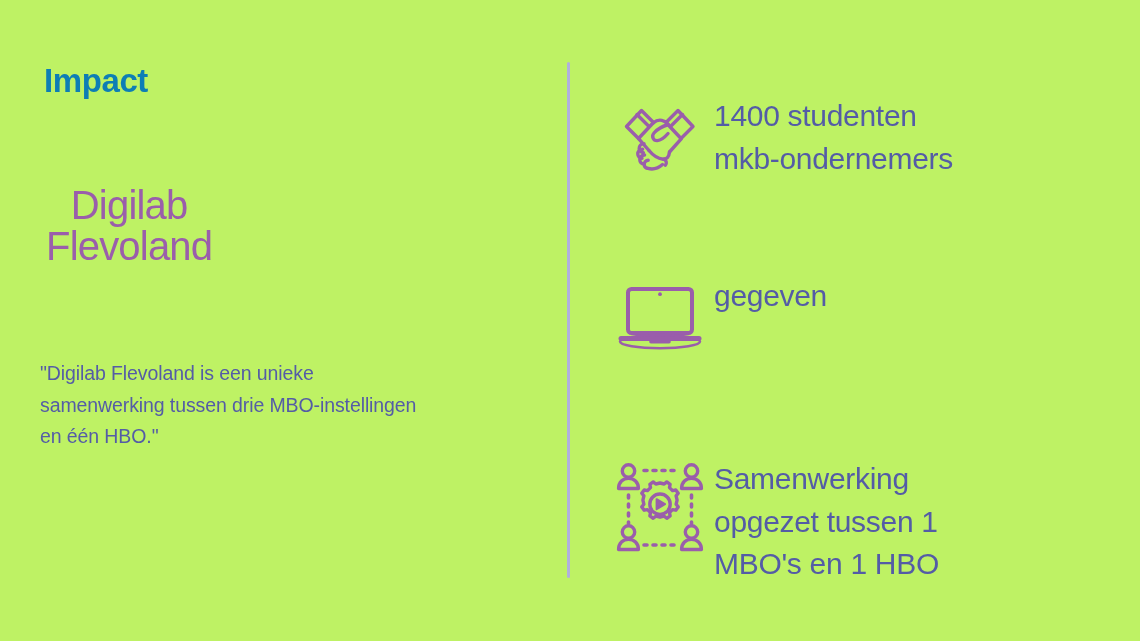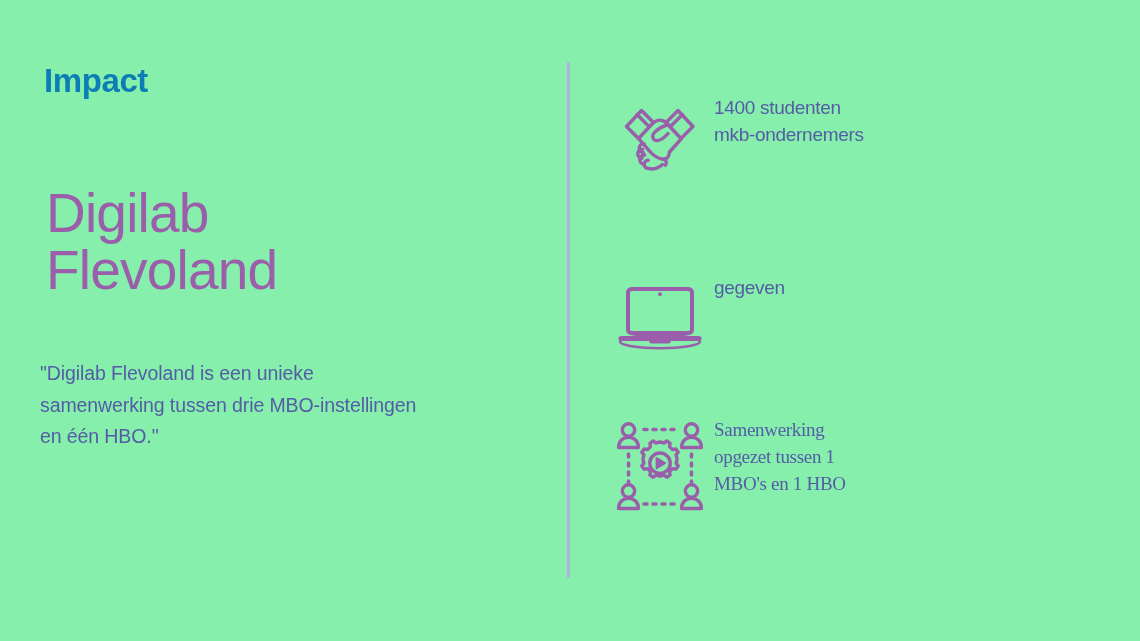--- a/index.html
+++ b/index.html
@@ -5,21 +5,21 @@
   * { margin:0; padding:0; box-sizing:border-box; }
   html, body {
     width:1140px; height:641px;
     background:#ffffff;
     font-family:"Liberation Sans", sans-serif;
     overflow:hidden;
   }
   #slide {
     position:relative;
     width:1140px; height:641px;
-    background:#86efac;
+    background:#bef264;
   }
 
   
   #left-col {
     position:absolute;
     left:44px; top:0;
     width:500px; height:641px;
   }
   #impact-heading {
     position:absolute;
@@ -27,25 +27,26 @@
     font-size:33px;
     font-weight:bold;
     letter-spacing:-0.4px;
     color:#0d7eb5;
     line-height:1.1;
     white-space:nowrap;
   }
   #main-title {
     position:absolute;
     left:2px; top:185px;
-    font-size:55px;
+    font-size:40px;
     font-weight:300;
     color:#9a5eab;
     line-height:1.03;
     letter-spacing:-0.8px;
+    text-align:center;
   }
   #main-title .title-line { display:block; white-space:nowrap; }
 
   #quote-block {
     position:absolute;
     left:-4px; top:358px;
     width:500px;
     font-size:19.5px;
     font-weight:400;
     color:#545ca6;
@@ -71,36 +72,36 @@
   }
   .stat-row {
     position:absolute;
     left:0;
     width:530px;
     display:flex;
     align-items:flex-start;
   }
   #stat-row-0 { top:95px; }
   #stat-row-1 { top:275px; }
-  #stat-row-2 { top:417px;font-family:Liberation Serif, serif; }
+  #stat-row-2 { top:458px; }
 
   .stat-icon {
     flex:0 0 auto;
     width:100px;
     display:flex;
     align-items:flex-start;
     justify-content:center;
     padding-top:4px;
   }
   #stat-row-1 .stat-icon { padding-top:8px; }
   #stat-row-2 .stat-icon { padding-top:2px; }
 
   .stat-text {
     flex:1 1 auto;
-    font-size:19px;
+    font-size:30px;
     font-weight:400;
     color:#545ca6;
     line-height:1.42;
     letter-spacing:-0.3px;
     padding-left:4px;
   }
   .stat-text .stat-line { display:block; white-space:nowrap; }
 </style>
 </head>
 <body>

